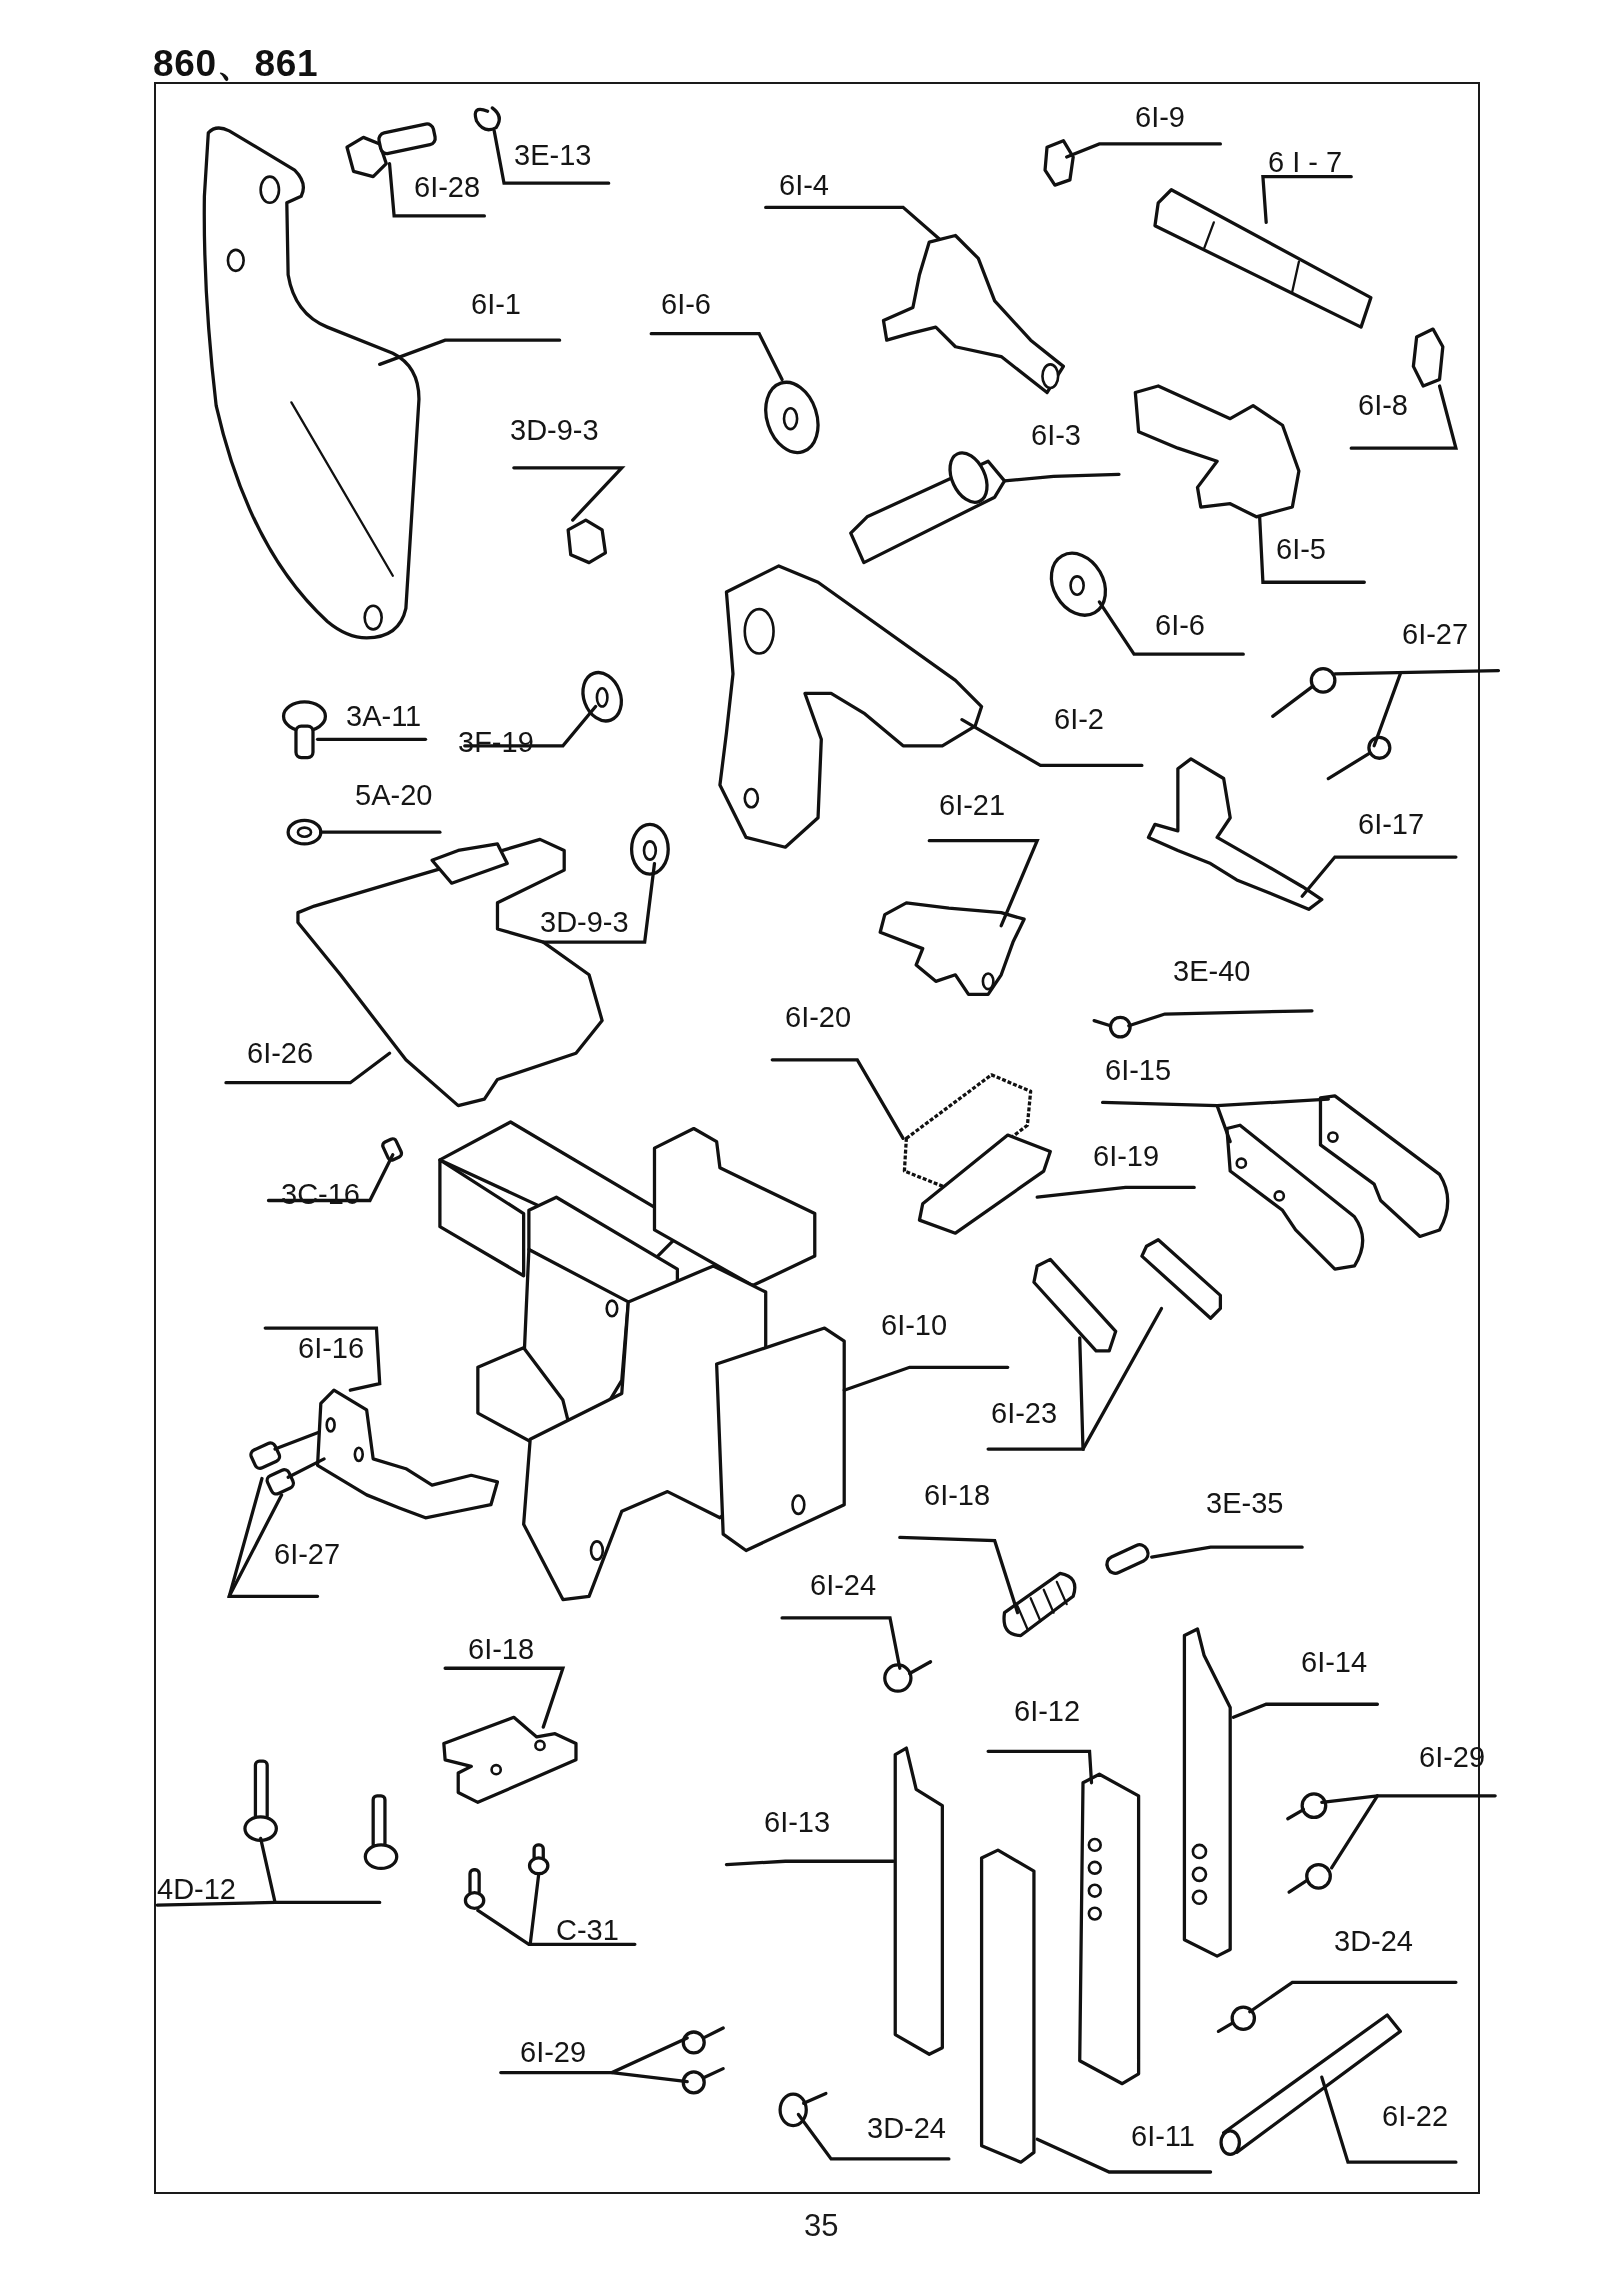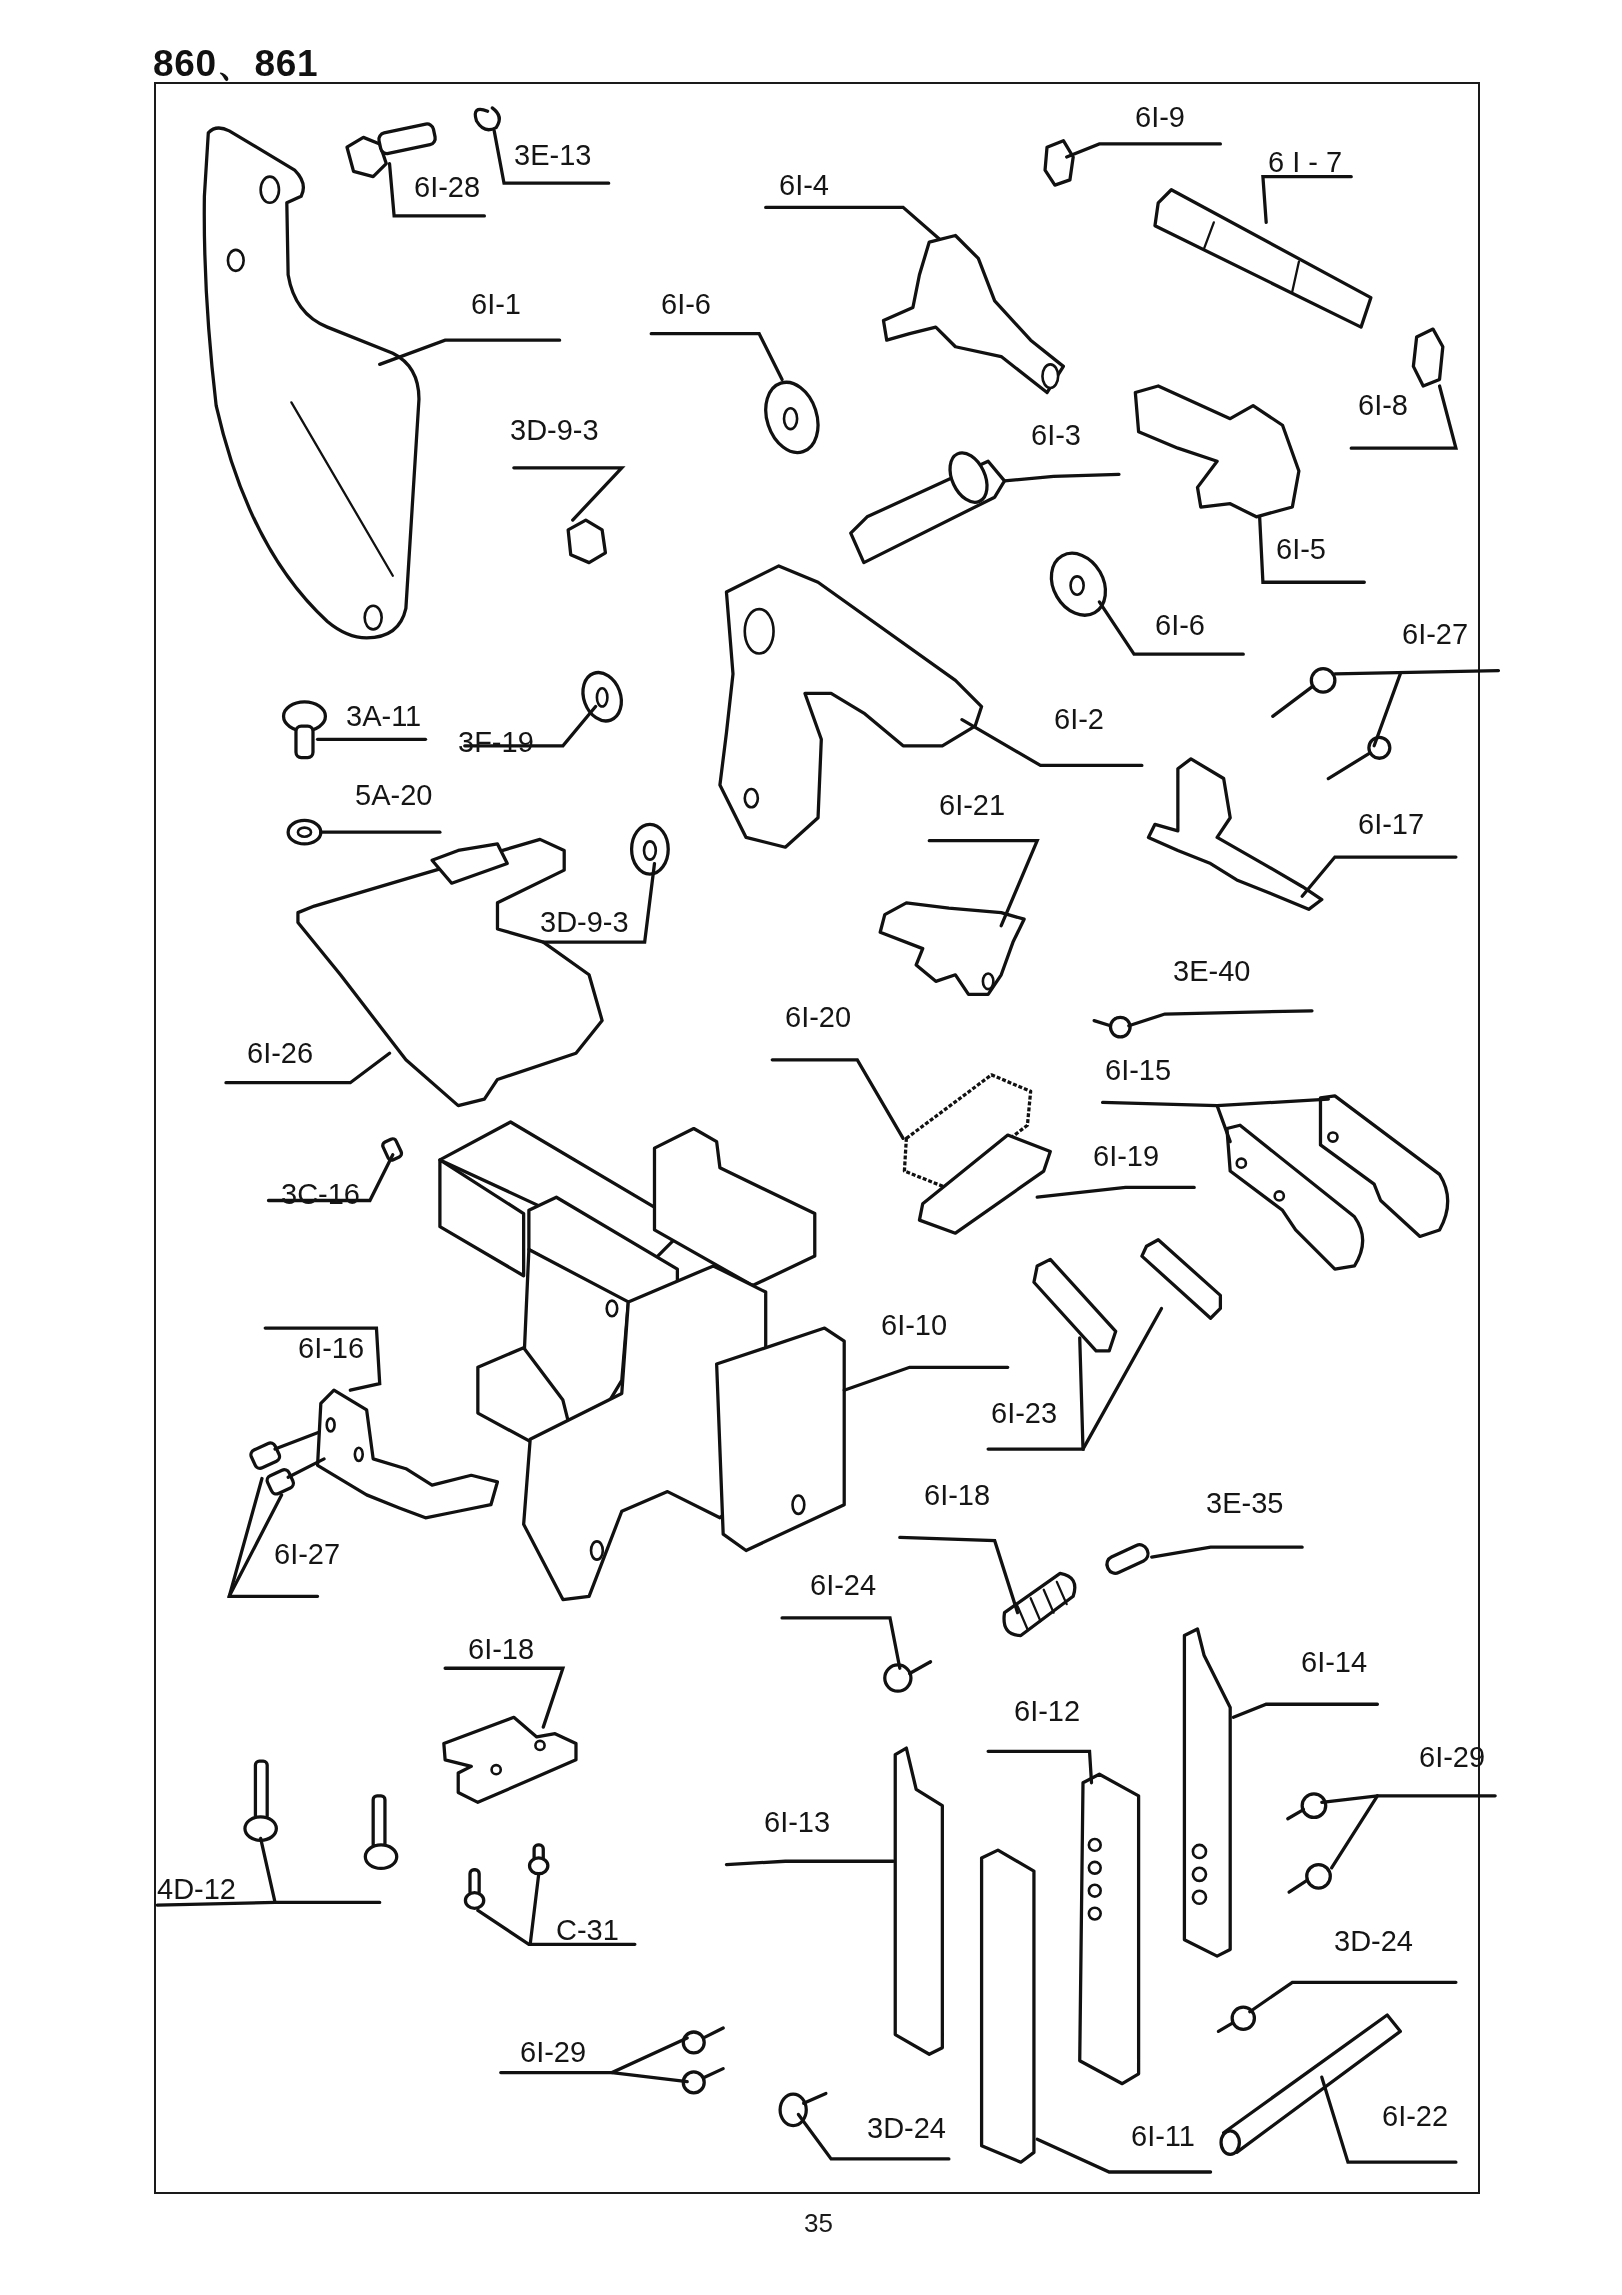--- a/index.html
+++ b/index.html
@@ -5,21 +5,21 @@
   html, body { margin: 0; padding: 0; background: #ffffff; }
   body { width: 1623px; height: 2295px; position: relative; overflow: hidden;
          font-family: "Liberation Sans", "DejaVu Sans", sans-serif; color: #111; }
   .title { position: absolute; left: 153px; top: 39px; font-size: 37px; font-weight: bold;
            letter-spacing: 0.7px; color: #111; }
   .frame { position: absolute; left: 154px; top: 82px; width: 1326px; height: 2112px;
            border: 2.6px solid #1a1a1a; box-sizing: border-box; }
   svg.art { position: absolute; left: 0; top: 0; width: 1623px; height: 2295px; }
   .lbl { position: absolute; font-size: 29px; white-space: nowrap; color: #151515;
          font-family: "Liberation Sans", "DejaVu Sans", sans-serif; }
-  .pagenum { position: absolute; left: 804px; top: 2208px; font-size: 26px; color: #1a1a1a; }
+  .pagenum { position: absolute; left: 804px; top: 2208px; font-size: 31px; color: #1a1a1a; }
   .part { fill: #fff; stroke: #111; stroke-width: 5; stroke-linejoin: round; }
   .ln { fill: none; stroke: #111; stroke-width: 5; stroke-linecap: round; }
   .thin { fill: none; stroke: #111; stroke-width: 3.5; stroke-linecap: round; }
   .hole { fill: #fff; stroke: #111; stroke-width: 4; }
 </style>
 </head>
 <body>
 
 <div class="title">860、861</div>
 <div class="frame"></div>

